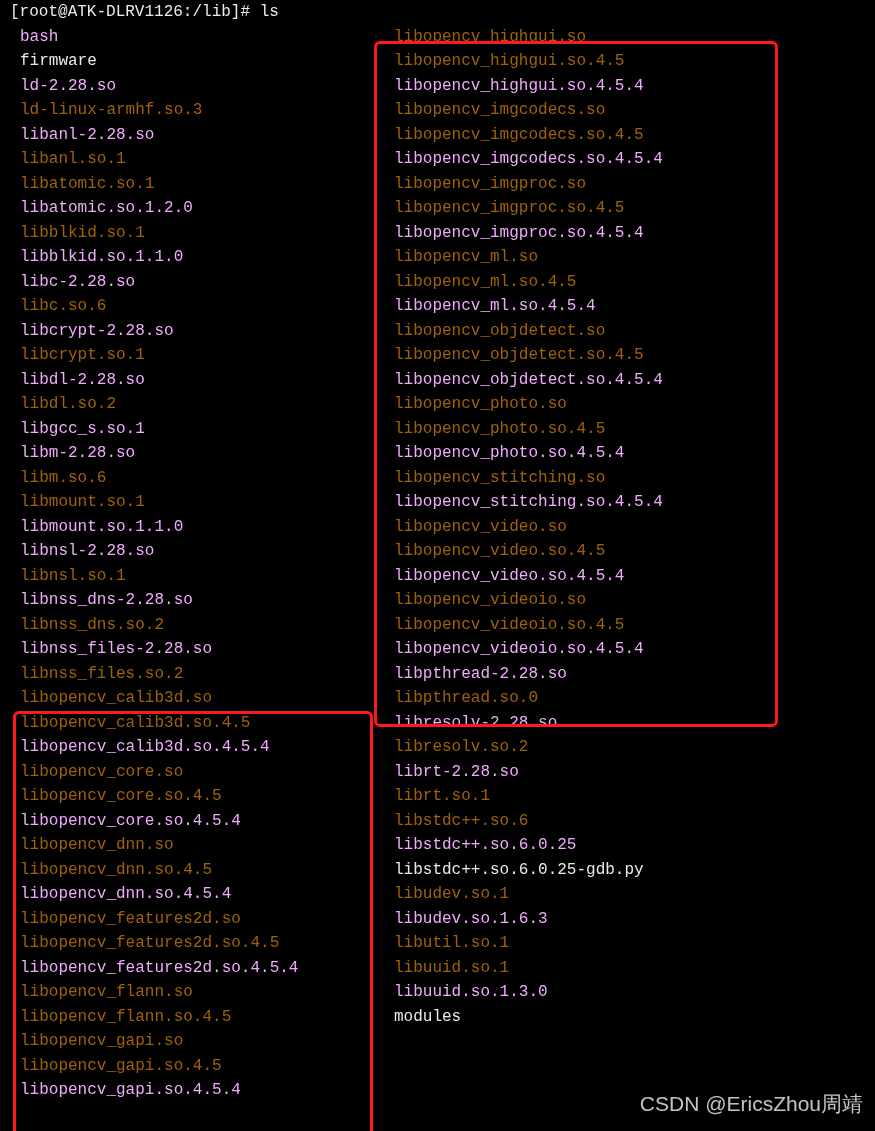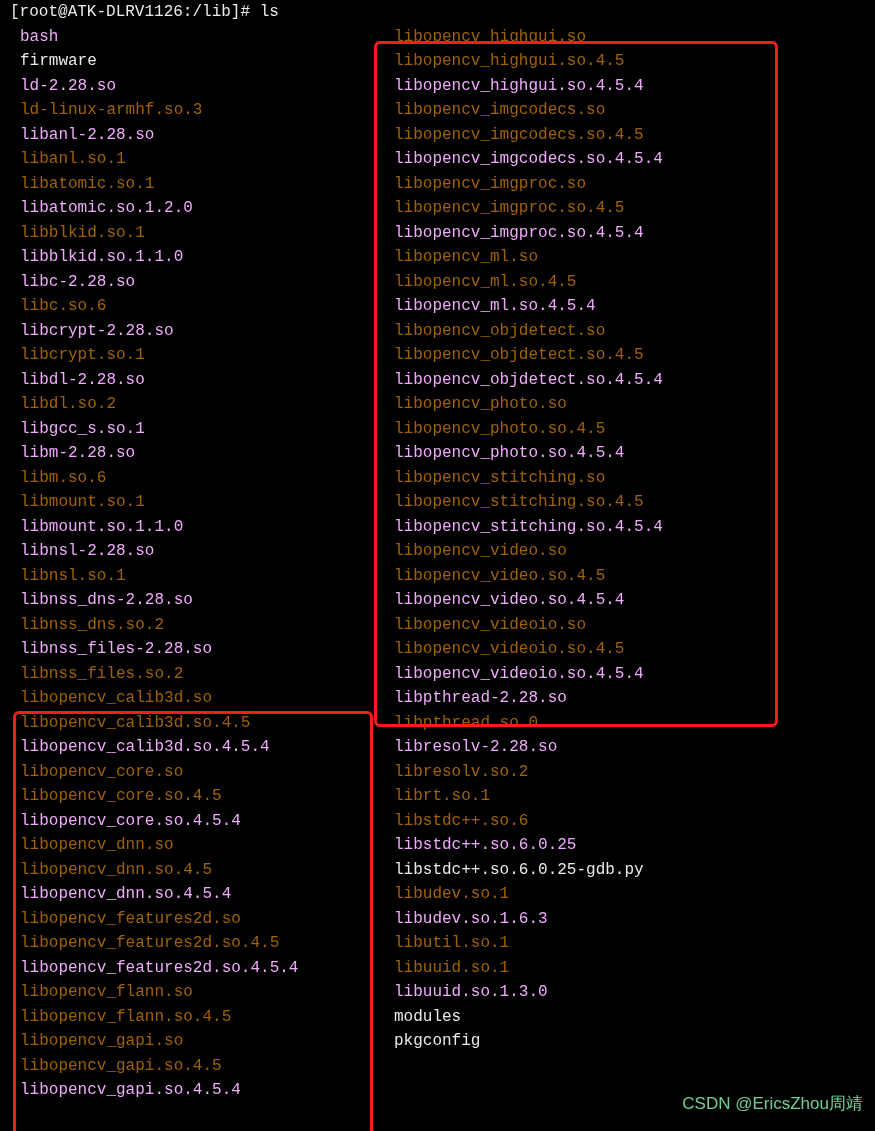--- a/index.html
+++ b/index.html
@@ -6,21 +6,21 @@
   .term{position:relative;padding:0 8px 0 10px}
   .col{position:absolute;top:0;white-space:nowrap}
   .c1{left:10px}
   .c2{left:384px}
   .green{color:#f0abfc}
   .cyan{color:#a16207}
   .white{color:#eaeaea}
   .box{position:absolute;border:3px solid #ff1a1a;border-radius:6px;pointer-events:none}
   .b1{left:3px;top:686px;width:354px;height:420px}
   .b2{left:364px;top:16px;width:398px;height:680px}
-  .wm{position:absolute;right:12px;bottom:8px;color:#86efac;font-family:Arial,sans-serif;font-size:17px;opacity:.85}
+  .wm{position:absolute;right:12px;bottom:8px;color:#e5e5e5;font-family:Arial,sans-serif;font-size:21px;opacity:.85}
 </style>
 </head>
 <body>
 
 <div class="term">
 
   <div>
     <span class="white">[</span><span class="white">root</span><span class="white">@</span><span class="white">ATK-DLRV1126</span><span class="white">:</span><span class="white">/lib</span><span class="white">]# </span><span class="white">ls</span>
   </div>
 
@@ -84,43 +84,42 @@
         <div class="cyan">libopencv_ml.so</div>
         <div class="cyan">libopencv_ml.so.4.5</div>
         <div class="green">libopencv_ml.so.4.5.4</div>
         <div class="cyan">libopencv_objdetect.so</div>
         <div class="cyan">libopencv_objdetect.so.4.5</div>
         <div class="green">libopencv_objdetect.so.4.5.4</div>
         <div class="cyan">libopencv_photo.so</div>
         <div class="cyan">libopencv_photo.so.4.5</div>
         <div class="green">libopencv_photo.so.4.5.4</div>
         <div class="cyan">libopencv_stitching.so</div>
-        <div class="cyan">libopencv_stitching.so.4.5</div>
         <div class="green">libopencv_stitching.so.4.5.4</div>
         <div class="cyan">libopencv_video.so</div>
         <div class="cyan">libopencv_video.so.4.5</div>
         <div class="green">libopencv_video.so.4.5.4</div>
         <div class="cyan">libopencv_videoio.so</div>
         <div class="cyan">libopencv_videoio.so.4.5</div>
         <div class="green">libopencv_videoio.so.4.5.4</div>
         <div class="green">libpthread-2.28.so</div>
         <div class="cyan">libpthread.so.0</div>
         <div class="green">libresolv-2.28.so</div>
         <div class="cyan">libresolv.so.2</div>
+        <div class="green">librt-2.28.so</div>
         <div class="cyan">librt.so.1</div>
         <div class="cyan">libstdc++.so.6</div>
         <div class="green">libstdc++.so.6.0.25</div>
         <div class="white">libstdc++.so.6.0.25-gdb.py</div>
         <div class="cyan">libudev.so.1</div>
         <div class="green">libudev.so.1.6.3</div>
         <div class="cyan">libutil.so.1</div>
         <div class="cyan">libuuid.so.1</div>
         <div class="green">libuuid.so.1.3.0</div>
         <div class="white">modules</div>
-        <div class="white">pkgconfig</div>
       </div>
 
     <div class="box b1"></div>
     <div class="box b2"></div>
 
     <div style="position:absolute;left:0;top:1103px" class="white">
       <span>[</span><span>root</span><span>@</span><span>ATK-DLRV1126</span><span>:</span><span>/lib</span><span>]# </span>
     </div>
   </div>
 

